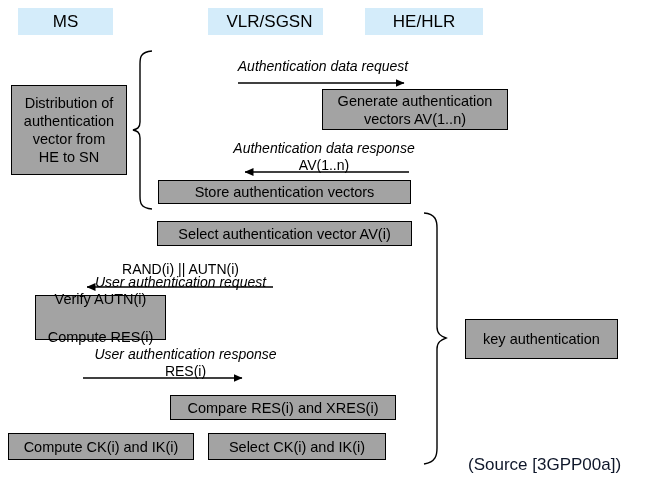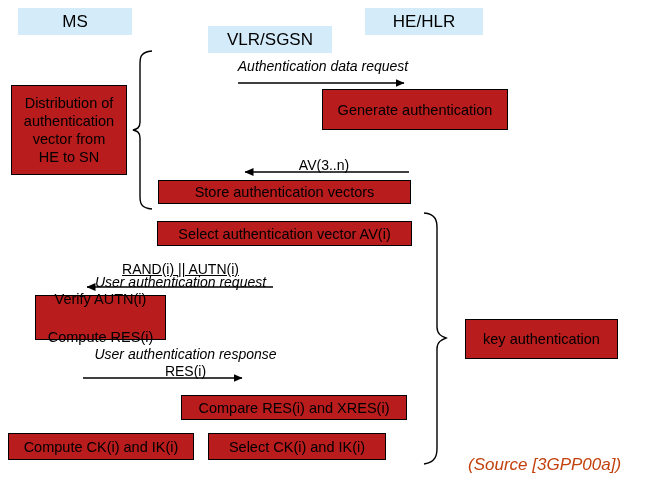--- a/index.html
+++ b/index.html
@@ -21,21 +21,21 @@
     color: #000;
     font-size: 17px;
     text-align: center;
     line-height: 27px;
     height: 27px;
     white-space: nowrap;
   }
   .bx {
     position: absolute;
     border: 1px solid #000;
-    background: #b91c1c;
+    background: #a3a3a3;
     color: #000;
     font-size: 14.5px;
     text-align: center;
     box-sizing: border-box;
     display: flex;
     flex-direction: column;
     align-items: center;
     justify-content: center;
     line-height: 18px;
     white-space: nowrap;
@@ -46,81 +46,82 @@
     color: #000;
     white-space: nowrap;
     text-align: center;
   }
   .lbl.ital {
     font-style: italic;
   }
   .src {
     position: absolute;
     font-size: 17px;
-    color: #c2410c;
+    color: #0f172a;
     white-space: nowrap;
-    font-style: italic;
   }
   svg.overlay {
     position: absolute;
     left: 0;
     top: 0;
     width: 669px;
     height: 483px;
     pointer-events: none;
   }
 </style>
 </head>
 <body>
 
 <div id="canvas">
 
-  <div class="hdr" style="left:18px; top:8px; width:114px;">MS</div>
-  <div class="hdr" style="left:208px; top:26px; width:124px;">VLR/SGSN</div>
+  <div class="hdr" style="left:18px; top:8px; width:95px;">MS</div>
+  <div class="hdr" style="left:208px; top:8px; width:107px;padding-left:8px;">VLR/SGSN</div>
   <div class="hdr" style="left:365px; top:8px; width:118px;">HE/HLR</div>
 
   <div class="bx" style="left:11px; top:85px; width:116px; height:90px;">
     <span>Distribution of</span>
     <span>authentication</span>
     <span>vector from</span>
     <span>HE to SN</span>
   </div>
 
   <div class="lbl ital" style="left:233px; top:58px; width:180px;">Authentication data request</div>
 
   <div class="bx" style="left:322px; top:89px; width:186px; height:41px;">
     <span>Generate authentication</span>
+    <span>vectors AV(1..n)</span>
   </div>
 
-  <div class="lbl" style="left:232px; top:157px; width:184px;">AV(3..n)</div>
+  <div class="lbl ital" style="left:232px; top:140px; width:184px;">Authentication data response</div>
+  <div class="lbl" style="left:232px; top:157px; width:184px;">AV(1..n)</div>
 
   <div class="bx" style="left:158px; top:180px; width:253px; height:24px;">
     <span>Store authentication vectors</span>
   </div>
 
   <div class="bx" style="left:157px; top:221px; width:255px; height:25px;align-items:center;">
     <span>Select authentication vector AV(i)</span>
   </div>
 
   <div class="lbl ital" style="left:88px; top:258px; width:185px;margin-top:16px;">User authentication request</div>
-  <div class="lbl" style="left:88px; top:261px; width:185px;text-decoration:underline;">RAND(i) || AUTN(i)</div>
+  <div class="lbl" style="left:88px; top:261px; width:185px;">RAND(i) || AUTN(i)</div>
 
   <div class="bx" style="left:35px; top:295px; width:131px; height:45px;gap:20px;">
     <span>Verify AUTN(i)</span>
     <span>Compute RES(i)</span>
   </div>
 
   <div class="bx" style="left:465px; top:319px; width:153px; height:40px;">
     <span>key authentication</span>
   </div>
 
   <div class="lbl ital" style="left:88px; top:346px; width:195px;">User authentication response</div>
   <div class="lbl" style="left:88px; top:363px; width:195px;">RES(i)</div>
 
-  <div class="bx" style="left:170px; top:395px; width:226px; height:25px;margin-left:11px;">
+  <div class="bx" style="left:170px; top:395px; width:226px; height:25px;">
     <span>Compare RES(i) and XRES(i)</span>
   </div>
 
   <div class="bx" style="left:8px; top:433px; width:186px; height:27px;">
     <span>Compute CK(i) and IK(i)</span>
   </div>
 
   <div class="bx" style="left:208px; top:433px; width:178px; height:27px;">
     <span>Select CK(i) and IK(i)</span>
   </div>

